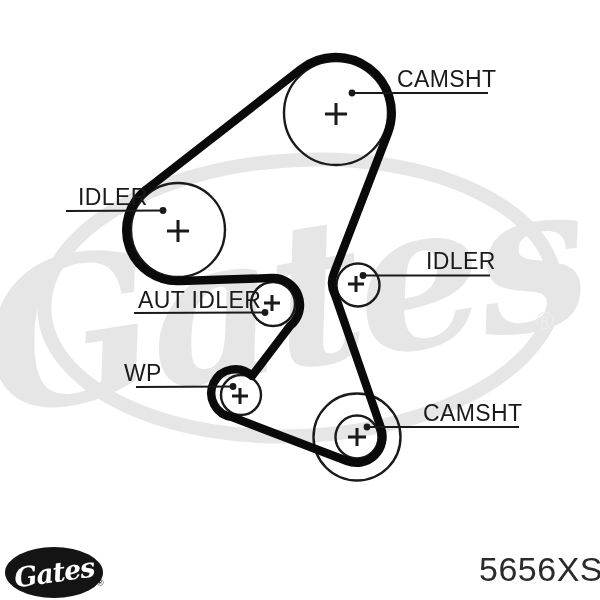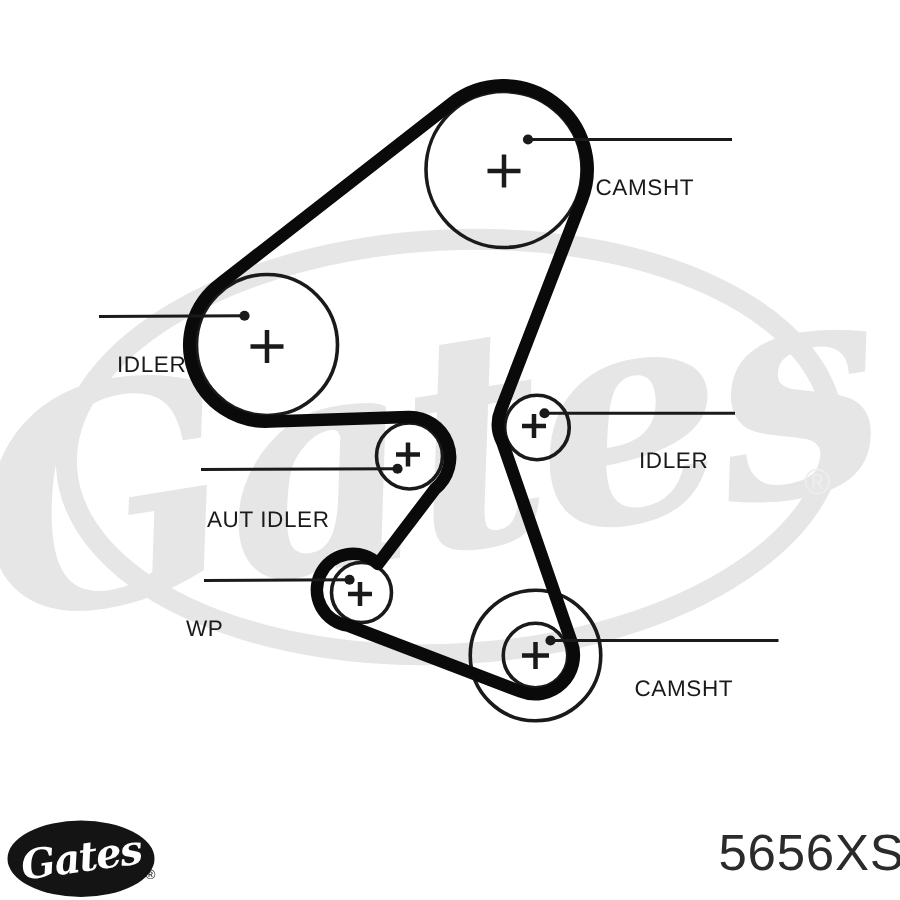--- a/index.html
+++ b/index.html
@@ -2,22 +2,22 @@
 <html><head>
 <meta charset="utf-8">
 <style>
   html,body{margin:0;padding:0;background:#fff;}
   .stage{
     position:relative;width:600px;height:600px;background:#ffffff;overflow:hidden;
     font-family:"Liberation Sans", sans-serif;
   }
   .stage svg{position:absolute;left:0;top:0;}
   .pulley-label{
-    position:absolute;font-size:15px;line-height:19px;color:#1a1a1a;
-    letter-spacing:0.4px;white-space:nowrap;margin-top:46px;
+    position:absolute;font-size:23px;line-height:19px;color:#1a1a1a;
+    letter-spacing:0.4px;white-space:nowrap;
   }
   .lbl-camsht{left:397px;top:70px;}
   .lbl-injp{left:78px;top:188px;}
   .lbl-idler{left:426px;top:252px;}
   .lbl-auttens{left:138px;top:291px;}
   .lbl-wp{left:124px;top:364px;}
   .lbl-cransht{left:423px;top:404px;}
   .part-number{
     position:absolute;left:479px;top:551px;font-size:34px;line-height:36px;
     color:#2b2b2b;letter-spacing:0.5px;white-space:nowrap;

